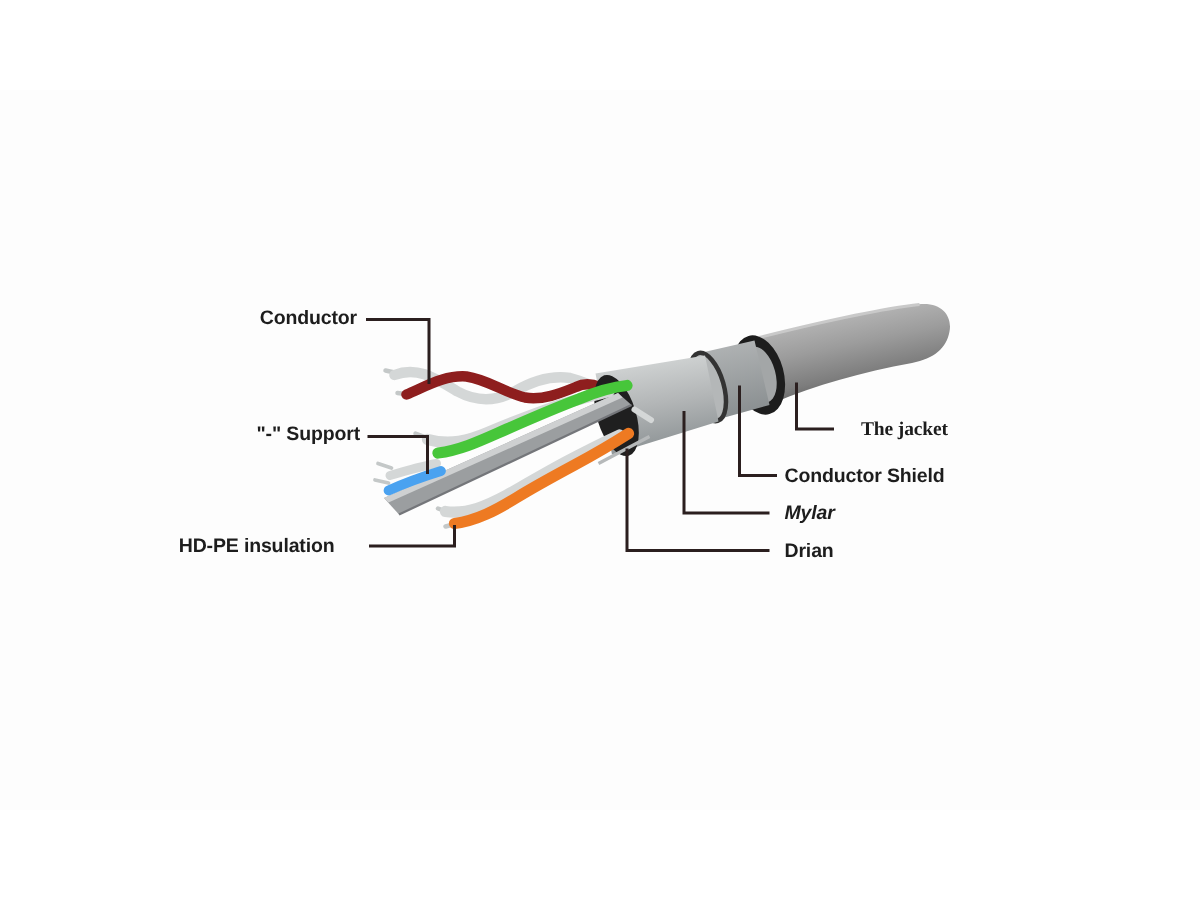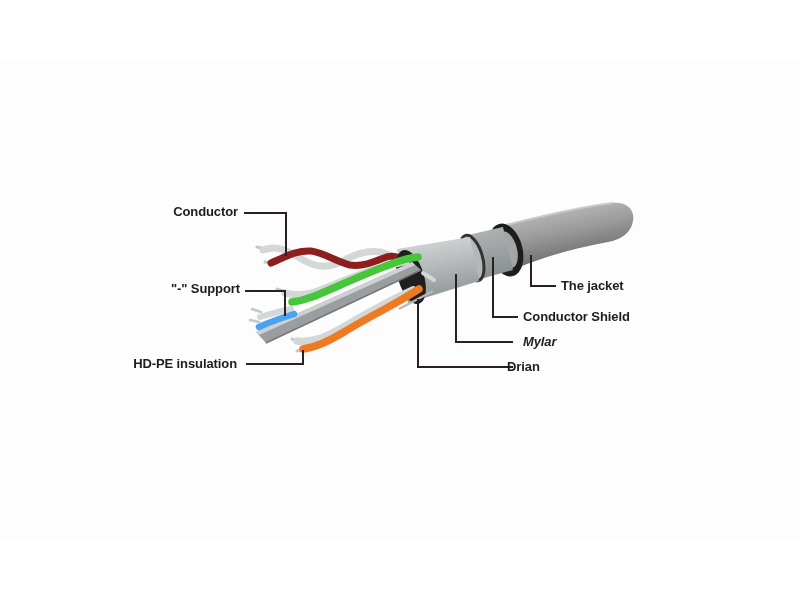--- a/index.html
+++ b/index.html
@@ -102,18 +102,18 @@
       <path d="M246,364 L303,364 L303,350" stroke="#2b1f1f"></path>
       <path d="M531,255 L531,286 L556,286" stroke="#2b1f1f"></path>
       <path d="M493,257 L493,317 L518,317" stroke="#2b1f1f"></path>
       <path d="M456,274 L456,342 L513,342" stroke="#2b1f1f"></path>
       <path d="M418,299 L418,367 L513,367" stroke="#2b1f1f"></path>
     </g>
   </svg>
 
   <div class="lbl" style="right:562px; top:204px;">Conductor</div>
   <div class="lbl" style="right:560px; top:281px;">"-" Support</div>
-  <div class="lbl" style="right:563px; top:356px;">HD-PE insulation</div>
-  <div class="lbl" style="left:561px; top:278px;">The jacket</div>
+  <div class="lbl" style="right:577px; top:356px;">HD-PE insulation</div>
+  <div class="lbl" style="left:574px; top:278px;font-family:Liberation Serif, serif;">The jacket</div>
   <div class="lbl" style="left:523px; top:309px;">Conductor Shield</div>
   <div class="lbl" style="left:523px; top:334px;font-style:italic;">Mylar</div>
-  <div class="lbl" style="left:507px; top:359px;">Drian</div>
+  <div class="lbl" style="left:523px; top:359px;">Drian</div>
 </div>
 
 </body></html>

